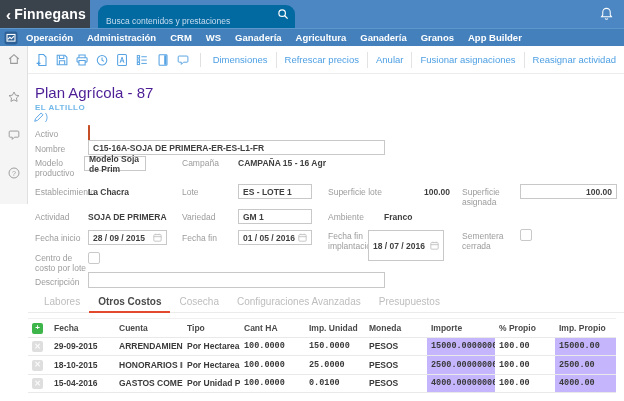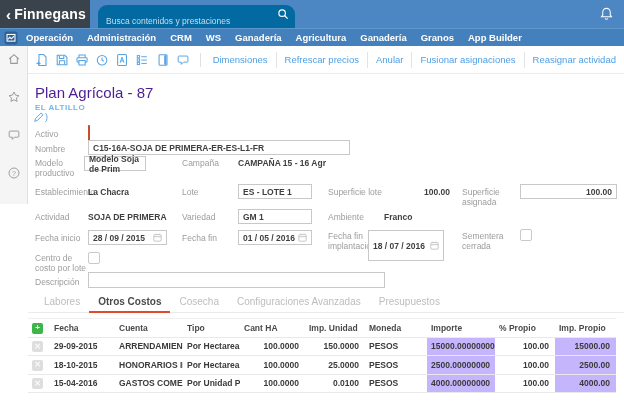--- a/index.html
+++ b/index.html
@@ -55,21 +55,21 @@
   .tabs { left:28px; top:293px; width:596px; display:flex; border-bottom:1px solid #EBEBEB; padding-left:7px; }
   .tab { font-size:10px; color:#BDBDBD; padding:3px 9px 4px; cursor:pointer; margin-bottom:-1px; white-space:nowrap; }
   .tab.active { color:#4A4A4A; font-weight:700; border-bottom:2px solid #E2492D; }
 
   
   table { border-collapse:collapse; table-layout:fixed; width:588px; border-top:1px solid #F0F0F0; }
   th, td { font-size:8.5px; padding:3px 4px; text-align:left; white-space:nowrap; overflow:hidden; }
   th { color:#4A4A4A; font-weight:700; }
   td { color:#3A3A3A; font-weight:600; }
   tr { border-bottom:1px solid #E9E9E9; }
-  .r { text-align:right; padding-right:6px; }
+  .r { padding-right:6px;font-family:Liberation Mono, monospace; }
   .g { background:#c4b5fd; }
   .mini-btn { display:inline-flex; width:11px; height:11px; border-radius:2px; align-items:center; justify-content:center;
               color:#fff; font-size:8px; font-weight:700; cursor:pointer; line-height:1; }
   .add { background:#3EB54B; }
   .del { background:#DEDEDE; color:#FAFAFA; }
   .editmark { color:#55A2E4; font-size:10px; display:flex; align-items:center; cursor:pointer; }
 </style>
 </head>
 <body>
 
@@ -189,21 +189,21 @@
         <path d="M2 12l1-3.2L9.5 2.3l2.2 2.2L5.2 11z" fill="none" stroke="#55A2E4" stroke-width="1.1"></path>
       </svg>
     <span style="font-size:9px">)</span>
   </div>
 
   
   <span class="lbl abs" style="left:35px;top:129px">Activo</span>
   <span class="cb abs checked" style="left:88px;top:126px;width:13px;height:13px"></span>
 
   <span class="lbl abs" style="left:35px;top:144px">Nombre</span>
-  <div class="inp abs" style="left:88px;top:140px;width:262px;height:15px">
+  <div class="inp abs" style="left:88px;top:140px;width:297px;height:15px">
     <span>C15-16A-SOJA DE PRIMERA-ER-ES-L1-FR</span>
   </div>
 
   <span class="lbl abs" style="left:35px;top:158px;width:50px">Modelo productivo</span>
   <div class="inp abs" style="left:84px;top:156px;width:62px;height:15px">
     <span>Modelo Soja de Prim</span>
   </div>
   <span class="lbl abs" style="left:182px;top:158px">Campaña</span>
   <span class="val abs" style="left:238px;top:158px">CAMPAÑA 15 - 16 Agr</span>
 

